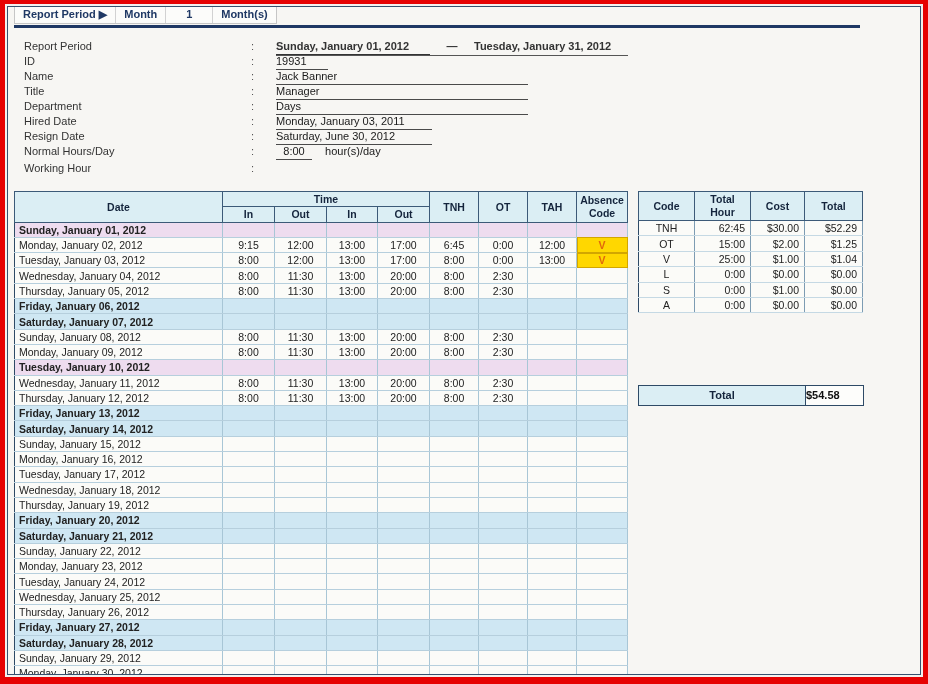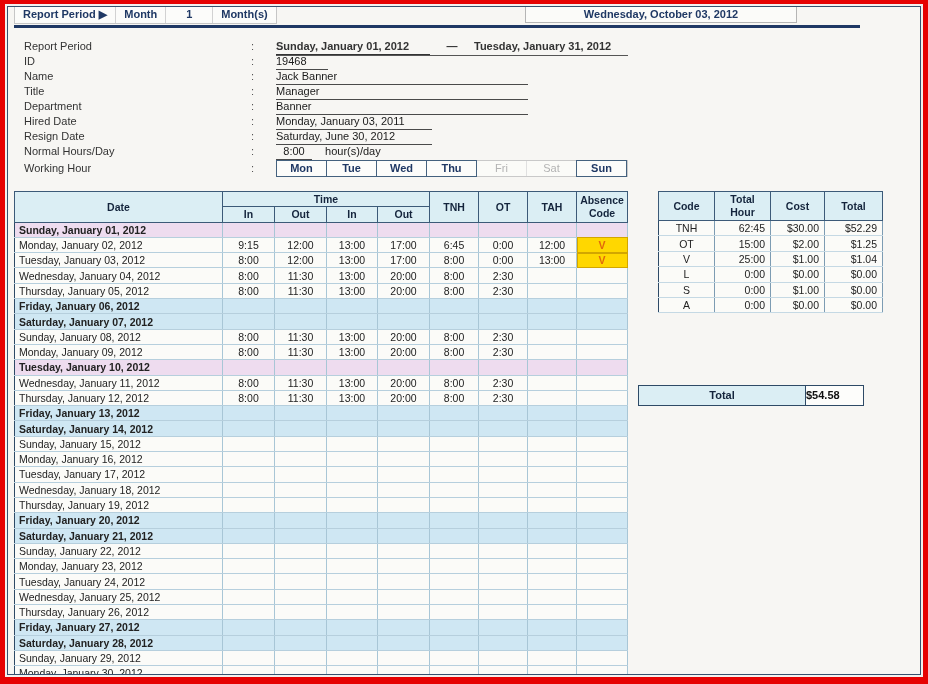--- a/index.html
+++ b/index.html
@@ -69,21 +69,21 @@
     padding:0; height:14.3px; text-align:center; line-height:14px;
     background:#fbfbf8; overflow:hidden; white-space:nowrap;
   }
   .ts tr{height:15.3px;}
   .ts .c-date{text-align:left; padding-left:4px;}
   .r-weekend td{background:#CFE7F3; font-weight:bold;}
   .r-holiday td{background:#EEDCEF; font-weight:bold;}
   .c-abs{background:#FFD700 !important; color:#E1690B; font-weight:bold;
          outline:1px solid #d2a600; outline-offset:-1px;}
 
-  .sum-wrap{position:absolute; left:630px; top:184px; width:226px;margin-left:20px;}
+  .sum-wrap{position:absolute; left:630px; top:184px; width:226px;}
   .sum{width:224px; border:1.5px solid #2E4A66;}
   .sum th{
     background:#DBEEF4; color:#14243c; font-weight:bold;
     border:1px solid #3c5a78; padding:1px 2px; line-height:13px; font-size:10.5px;
   }
   .sum td{
     border-right:1px solid #7d9cb3; border-bottom:1px solid #c5d9e4;
     padding:0 5px; height:14.4px; line-height:14px; background:#fbfbf8; white-space:nowrap;
   }
   .sum tr{height:15.4px;}
@@ -103,51 +103,50 @@
 
 <div class="page">
   <div class="inner">
 
     <div class="topbar">
       <div class="cell">Report Period ▶</div>
       <div class="cell">Month</div>
       <div class="cell tb-center">1</div>
       <div class="cell">Month(s)</div>
     </div>
-    <div class="datebox">Wednesday, October 03, 2012</div>
     <div class="rule"></div>
 
     <div class="form-row" style="top:32px;">
       <span class="f-label">Report Period</span>
       <span class="f-colon">:</span>
       <span class="rp-wrap">
         <span class="rp-date rp-d1">Sunday, January 01, 2012</span>
         <span class="rp-sep">—</span>
         <span class="rp-d2">Tuesday, January 31, 2012</span>
       </span>
     </div>
     <div class="form-row" style="top:47px;">
       <span class="f-label">ID</span>
       <span class="f-colon">:</span>
-      <span class="f-value u-thin val-id">19468</span>
+      <span class="f-value u-thin val-id">19931</span>
     </div>
     <div class="form-row" style="top:62px;">
       <span class="f-label">Name</span>
       <span class="f-colon">:</span>
       <span class="f-value u-thin val-mid">Jack Banner</span>
     </div>
     <div class="form-row" style="top:77px;">
       <span class="f-label">Title</span>
       <span class="f-colon">:</span>
       <span class="f-value u-thin val-mid">Manager</span>
     </div>
     <div class="form-row" style="top:92px;">
       <span class="f-label">Department</span>
       <span class="f-colon">:</span>
-      <span class="f-value u-thin val-mid">Banner</span>
+      <span class="f-value u-thin val-mid">Days</span>
     </div>
     <div class="form-row" style="top:107px;">
       <span class="f-label">Hired Date</span>
       <span class="f-colon">:</span>
       <span class="f-value u-thin val-date">Monday, January 03, 2011</span>
     </div>
     <div class="form-row" style="top:122px;">
       <span class="f-label">Resign Date</span>
       <span class="f-colon">:</span>
       <span class="f-value u-thin val-date">Saturday, June 30, 2012</span>
@@ -157,29 +156,20 @@
       <span class="f-colon">:</span>
       <span class="f-value" style="border:none;">
         <span class="nh-box">8:00</span>
         <span class="nh-unit">hour(s)/day</span>
       </span>
     </div>
     <div class="form-row" style="top:154px;">
       <span class="f-label">Working Hour</span>
       <span class="f-colon">:</span>
     </div>
-    <div class="wd-strip">
-        <div class="wd wd-on">Mon</div>
-        <div class="wd wd-on">Tue</div>
-        <div class="wd wd-on">Wed</div>
-        <div class="wd wd-on">Thu</div>
-        <div class="wd wd-off">Fri</div>
-        <div class="wd wd-off">Sat</div>
-        <div class="wd wd-on">Sun</div>
-      </div>
 
     <div class="ts-wrap">
       <table class="ts">
         <colgroup>
           <col style="width:208px">
             <col style="width:52px">
             <col style="width:52px">
           <col style="width:51px">
             <col style="width:52px">
             <col style="width:49px">

